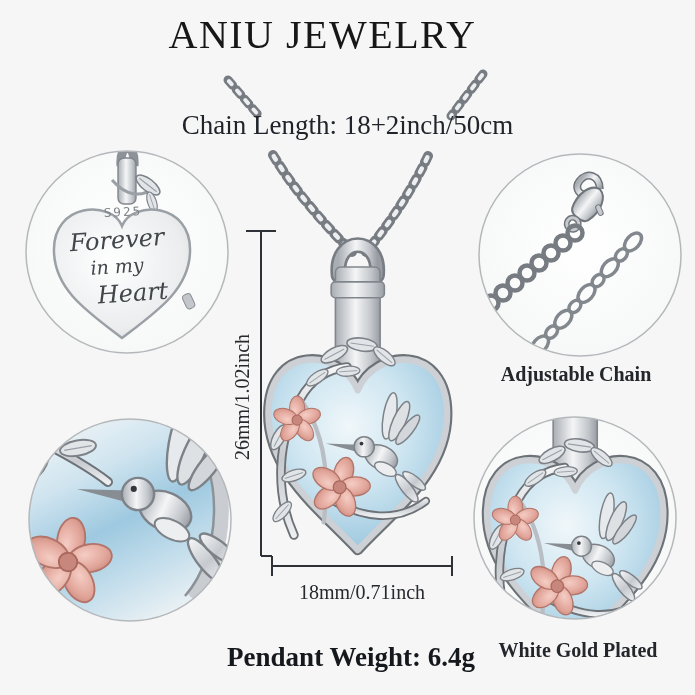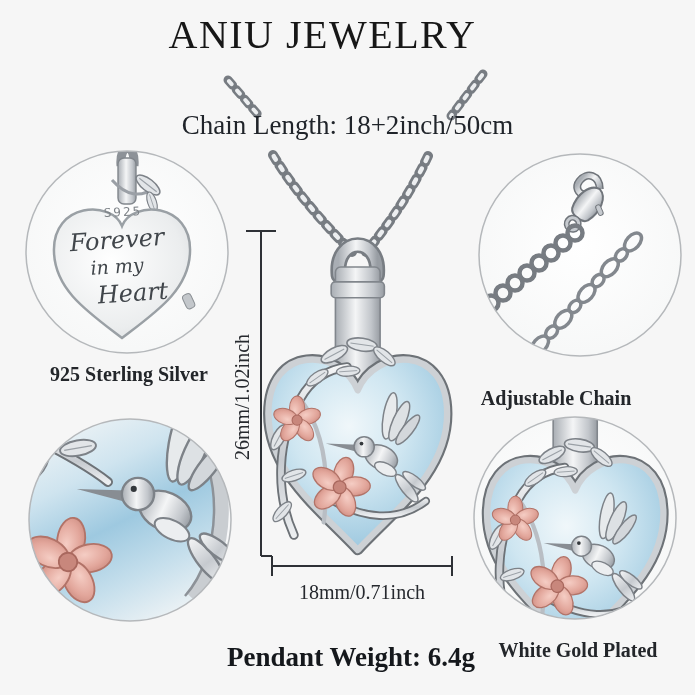--- a/index.html
+++ b/index.html
@@ -7,21 +7,21 @@
     position:relative;width:695px;height:695px;overflow:hidden;
     background:#f6f6f6;font-family:"Liberation Serif",serif;color:#1c1c1c;
   }
   .abs{position:absolute;}
   .txt{white-space:nowrap;line-height:1.1;}
   .center{text-align:center;}
   .title{left:0;top:13px;width:645px;font-size:40px;letter-spacing:1.5px;color:#171717;}
   .chainlen{left:0;top:111px;width:695px;font-size:27px;color:#20242a;}
   .cap{font-size:20px;font-weight:600;color:#23262a;}
   .cap-tl{left:29px;top:363px;width:200px;}
-  .cap-tr{left:456px;top:363px;width:200px;margin-top:24px;}
+  .cap-tr{left:476px;top:363px;width:200px;}
   .cap-bl{left:30px;top:639px;width:200px;}
   .cap-br{left:478px;top:639px;width:200px;}
   .weight{left:226px;top:643px;width:250px;font-size:27px;font-weight:700;color:#15181c;}
   .dim{font-size:20px;color:#26292e;}
   .dim-h{left:151px;top:386px;width:182px;transform:rotate(-90deg);}
   .dim-w{left:282px;top:581px;width:160px;}
   .engrave{font-family:"DejaVu Serif",serif;font-style:italic;color:#41464b;transform:rotate(-4deg);}
   .stamp{left:92px;top:206px;width:62px;font-size:12px;letter-spacing:2px;color:#7d8287;
          font-family:"DejaVu Sans",sans-serif;transform:rotate(-3deg);}
   .eng1{left:50px;top:227px;width:134px;font-size:24px;}
@@ -244,21 +244,20 @@
   </svg>
 
   <div class="abs txt center title">ANIU JEWELRY</div>
   <div class="abs txt center chainlen">Chain Length: 18+2inch/50cm</div>
 
   <div class="abs txt center stamp">S925</div>
   <div class="abs txt center engrave eng1">Forever</div>
   <div class="abs txt center engrave eng2">in my</div>
   <div class="abs txt center engrave eng3">Heart</div>
 
-  <div class="abs txt center cap cap-tl">925 Sterling Silver</div>
   <div class="abs txt center cap cap-tr">Adjustable Chain</div>
   <div class="abs txt center cap cap-br">White Gold Plated</div>
 
   <div class="abs txt center dim dim-h">26mm/1.02inch</div>
   <div class="abs txt center dim dim-w">18mm/0.71inch</div>
 
   <div class="abs txt center weight">Pendant Weight: 6.4g</div>
 </div>
 
 </body></html>

